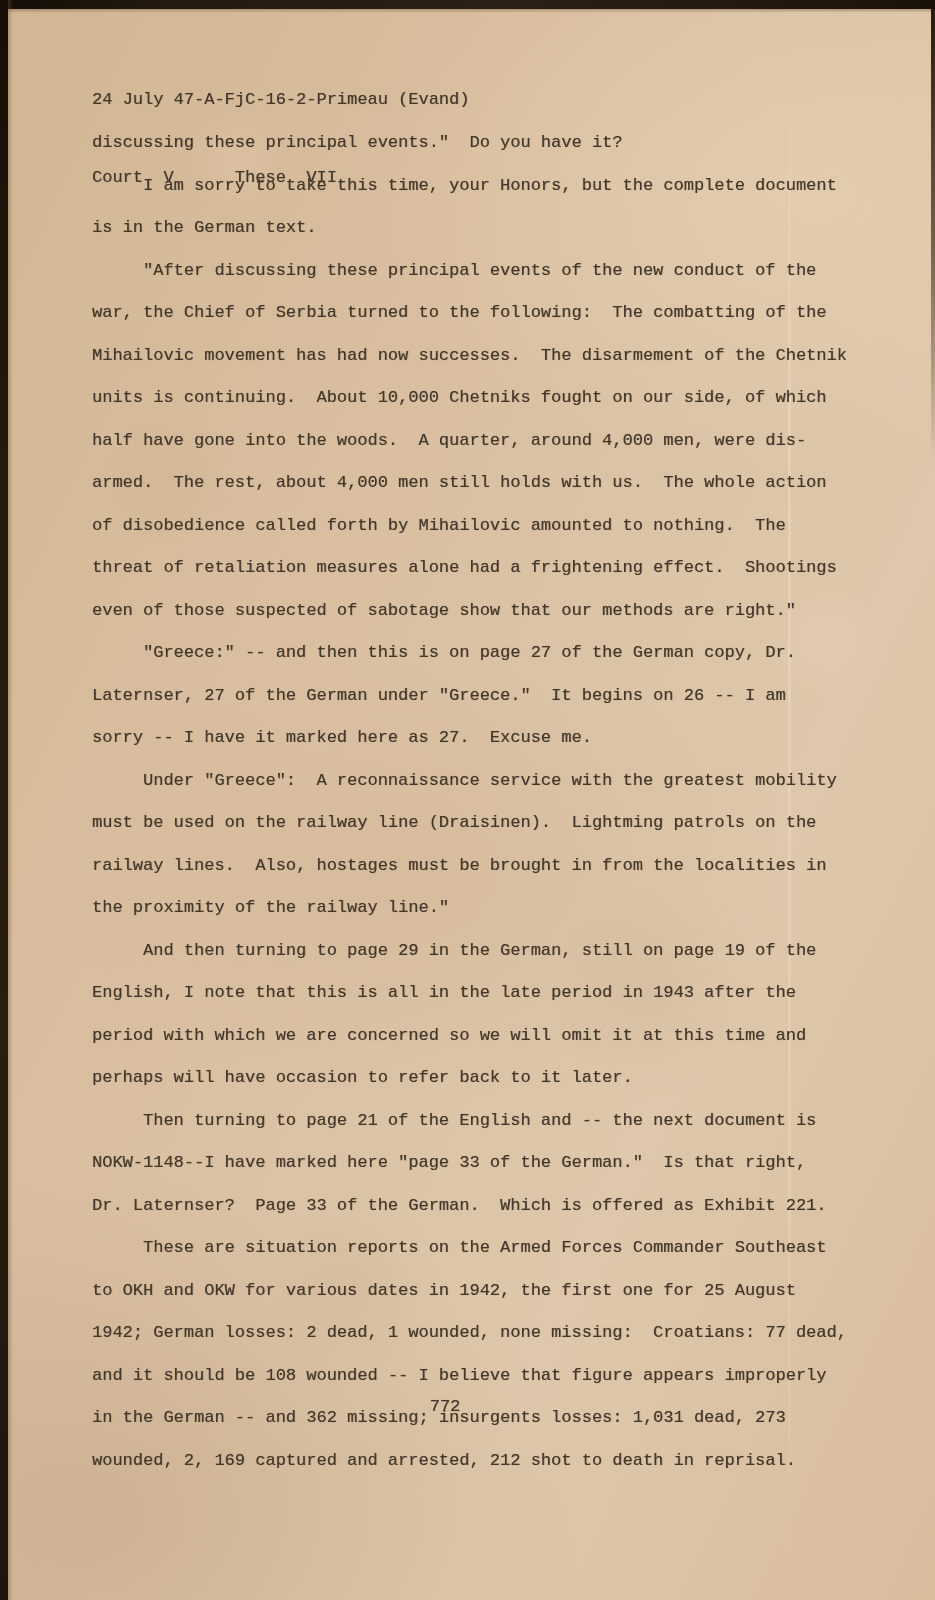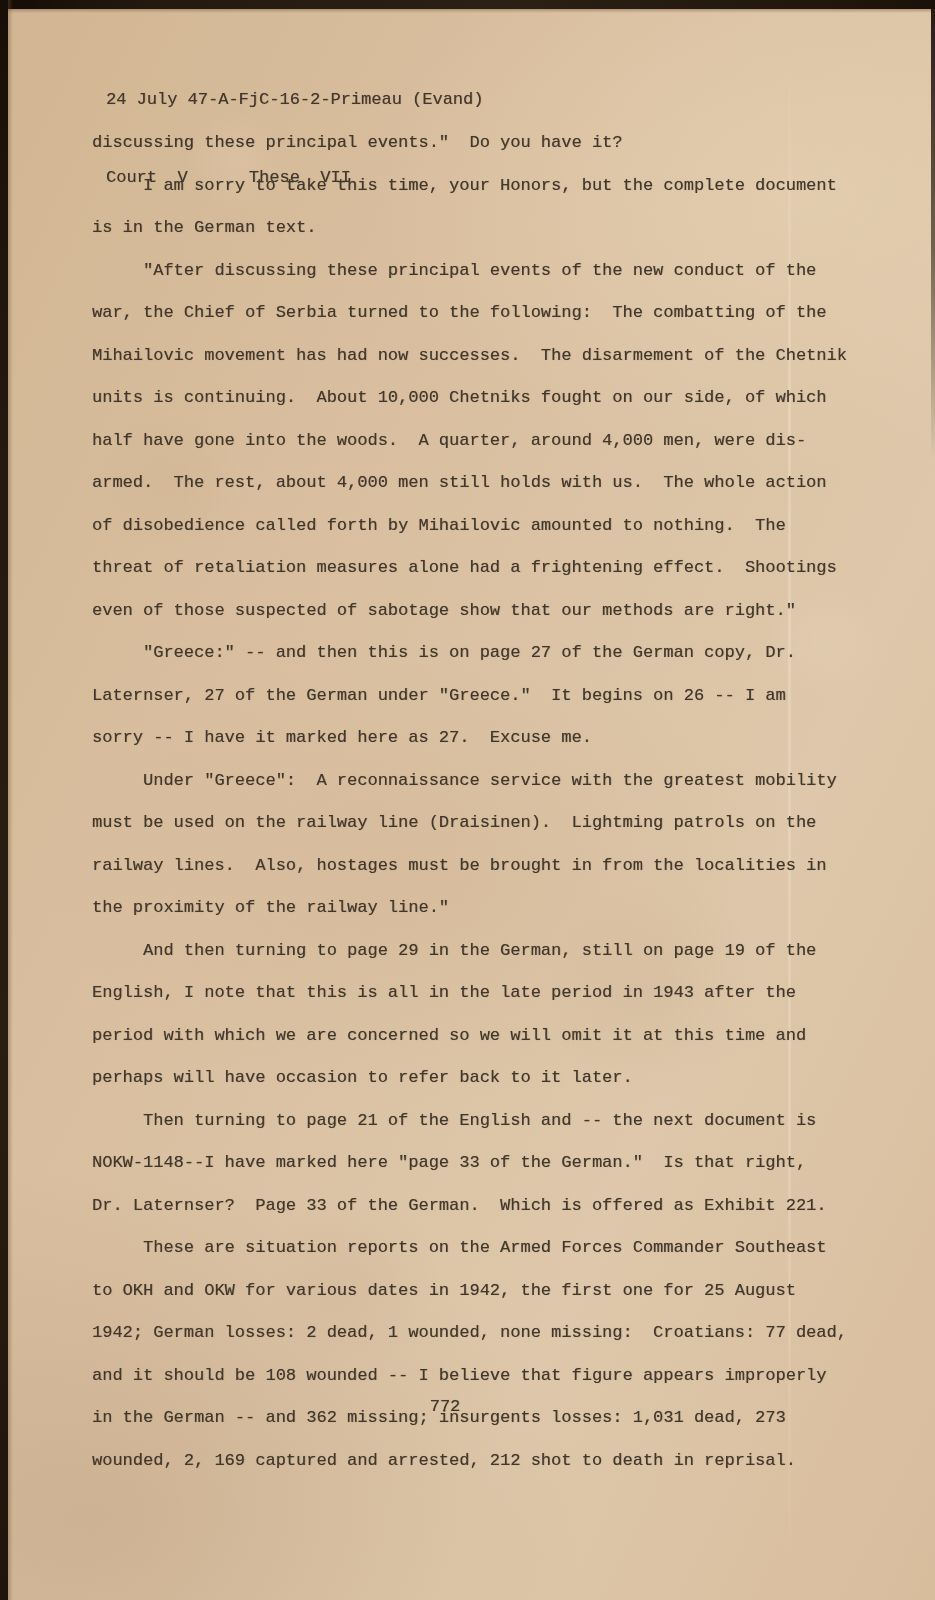--- a/index.html
+++ b/index.html
@@ -89,21 +89,20 @@
     color: #42372b;
     font-size: 17px;
     white-space: pre;
     text-shadow: 0.4px 0.4px 0.7px rgba(55,43,30,0.5);
   }
   .doc-header {
     position: absolute;
     left: 92px;
     top: 35px;
     line-height: 26px;
-    margin-left: 14px;
   }
   .doc-body {
     position: absolute;
     left: 92px;
     top: 122px;
     line-height: 42.5px;
   }
   .doc-body .line {
     height: 42.5px;
   }

